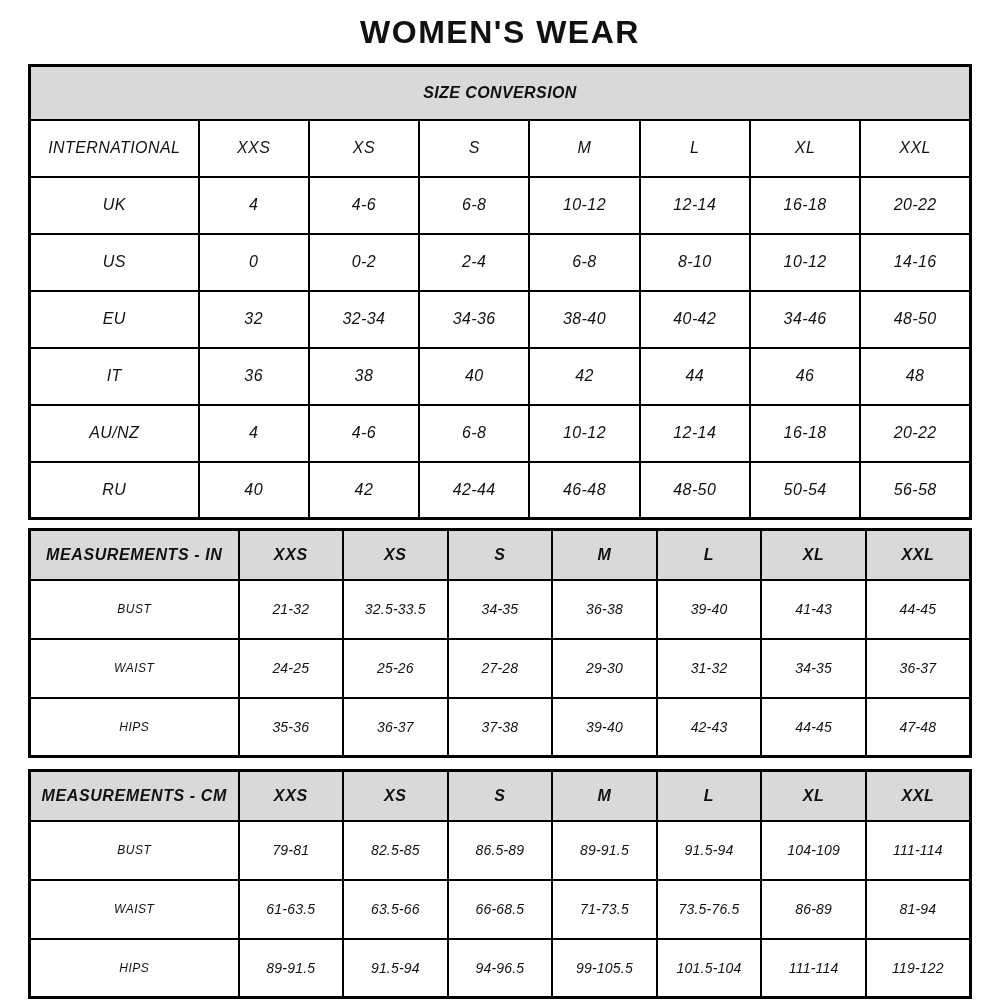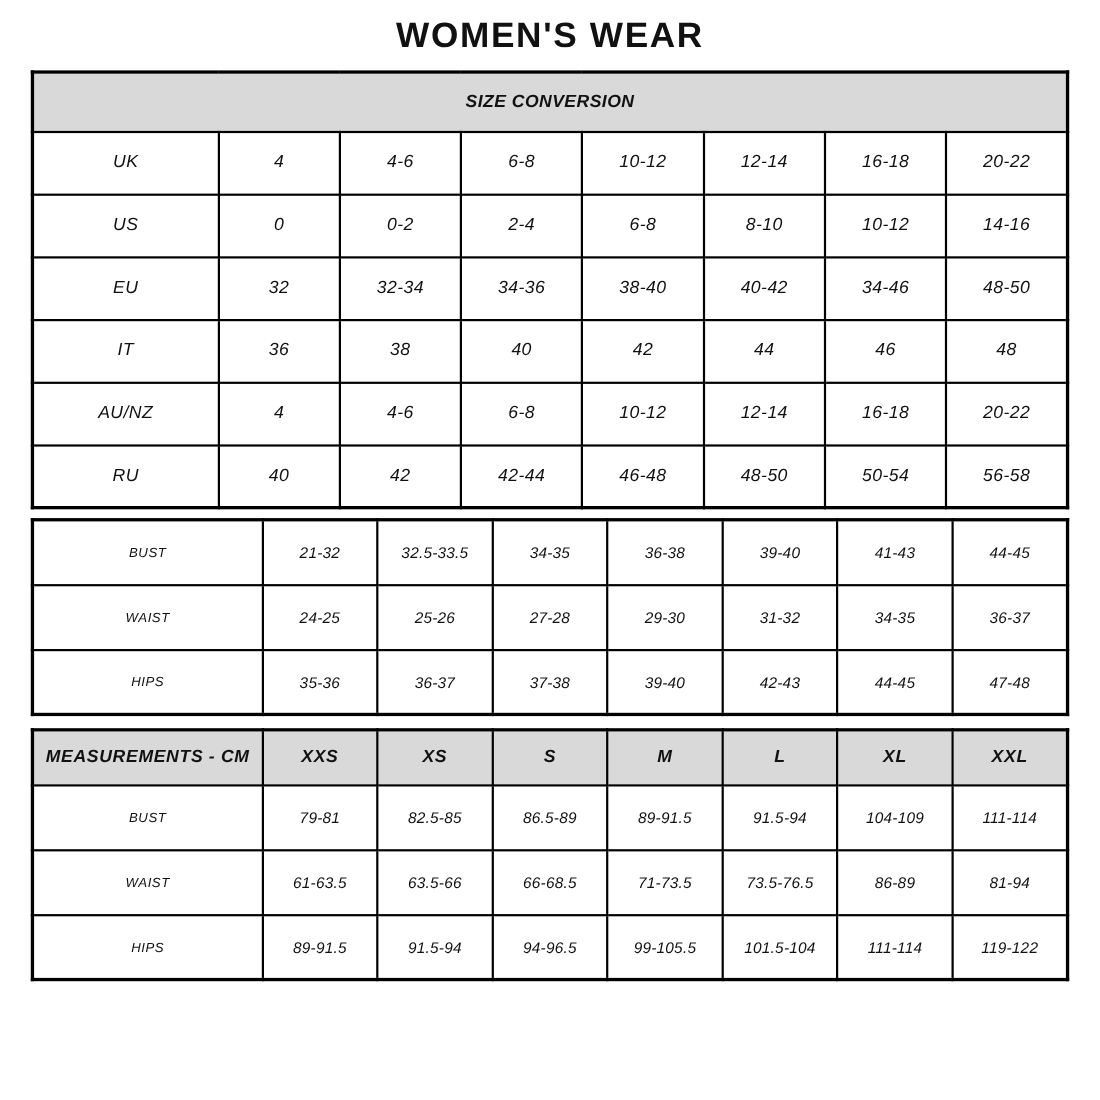--- a/index.html
+++ b/index.html
@@ -84,20 +84,30 @@
         <col>
         <col>
         <col>
     </colgroup>
     <thead>
       <tr class="caption-row">
         <td class="caption-cell" colspan="8">SIZE CONVERSION</td>
       </tr>
     </thead>
     <tbody>
+        <tr class="header-row">
+          <td class="hcell first">INTERNATIONAL</td>
+          <td class="hcell">XXS</td>
+          <td class="hcell">XS</td>
+          <td class="hcell">S</td>
+          <td class="hcell">M</td>
+          <td class="hcell">L</td>
+          <td class="hcell">XL</td>
+          <td class="hcell">XXL</td>
+        </tr>
         <tr>
           <td class="rlabel">UK</td>
           <td class="vcell">4</td>
           <td class="vcell">4-6</td>
           <td class="vcell">6-8</td>
           <td class="vcell">10-12</td>
           <td class="vcell">12-14</td>
           <td class="vcell">16-18</td>
           <td class="vcell">20-22</td>
         </tr>
@@ -159,20 +169,30 @@
       <col style="width:209px">
         <col>
         <col>
         <col>
         <col>
         <col>
         <col>
         <col>
     </colgroup>
     <tbody>
+        <tr class="header-row">
+          <td class="hcell first">MEASUREMENTS - IN</td>
+          <td class="hcell">XXS</td>
+          <td class="hcell">XS</td>
+          <td class="hcell">S</td>
+          <td class="hcell">M</td>
+          <td class="hcell">L</td>
+          <td class="hcell">XL</td>
+          <td class="hcell">XXL</td>
+        </tr>
         <tr>
           <td class="rlabel">BUST</td>
           <td class="vcell">21-32</td>
           <td class="vcell">32.5-33.5</td>
           <td class="vcell">34-35</td>
           <td class="vcell">36-38</td>
           <td class="vcell">39-40</td>
           <td class="vcell">41-43</td>
           <td class="vcell">44-45</td>
         </tr>

